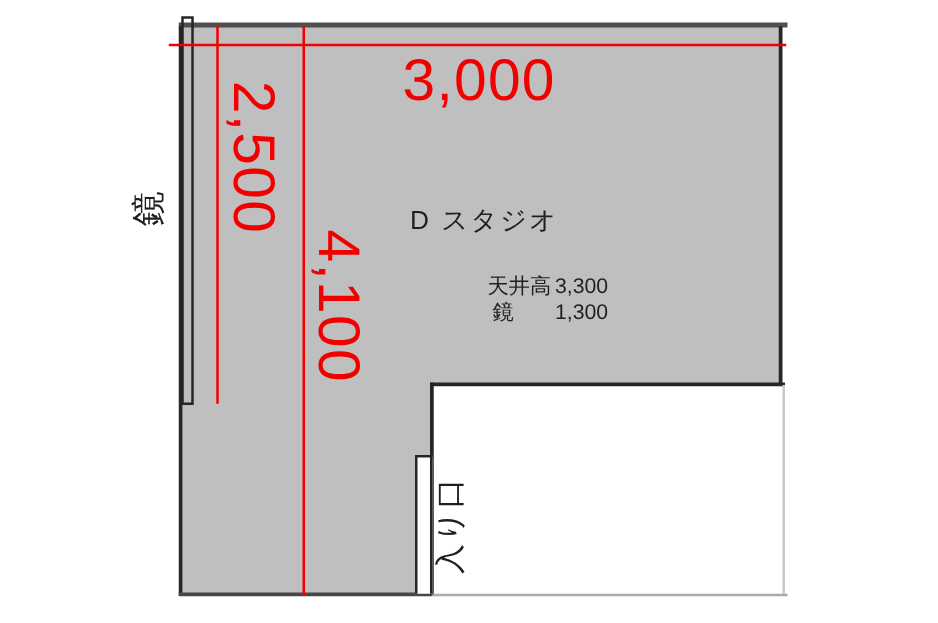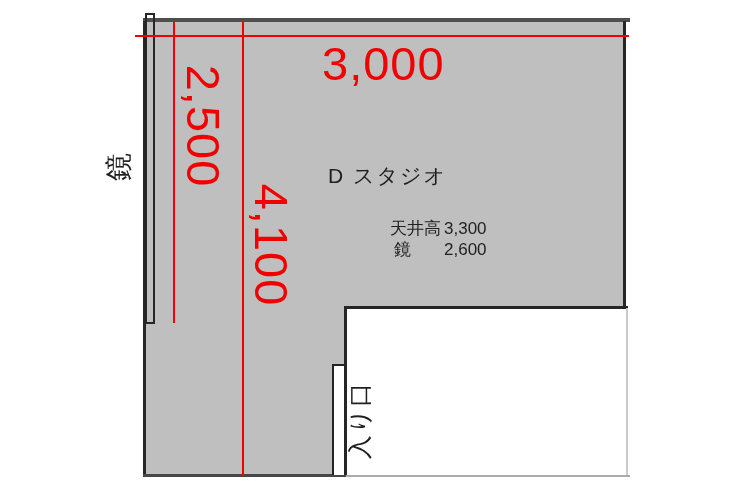--- a/index.html
+++ b/index.html
@@ -126,16 +126,16 @@
   <div class="abs dim-text dim-rot dim-left-lower">4,100</div>
 
   <div class="abs jp-text mirror-label">鏡</div>
   <div class="abs jp-text entrance-label">入り口</div>
   <div class="abs jp-text room-title">D スタジオ</div>
 
   <div class="abs jp-text specs">
     <span class="spec-label">天井高</span>
     <span class="spec-value">3,300</span>
     <span class="spec-label indent">鏡</span>
-    <span class="spec-value">2,600</span>
+    <span class="spec-value">1,300</span>
   </div>
 
 </div>
 
 </body></html>

